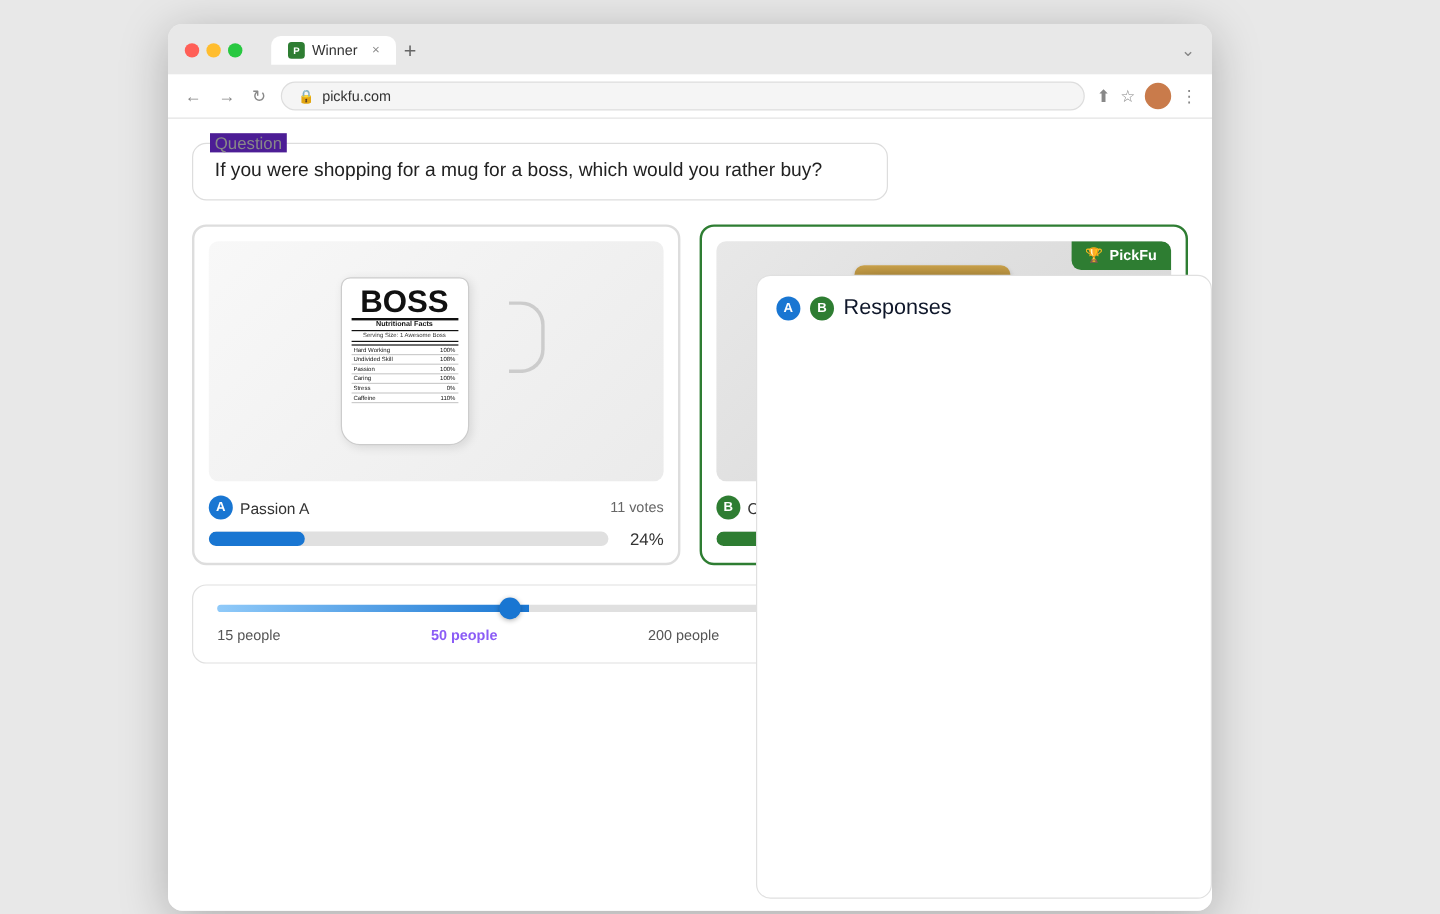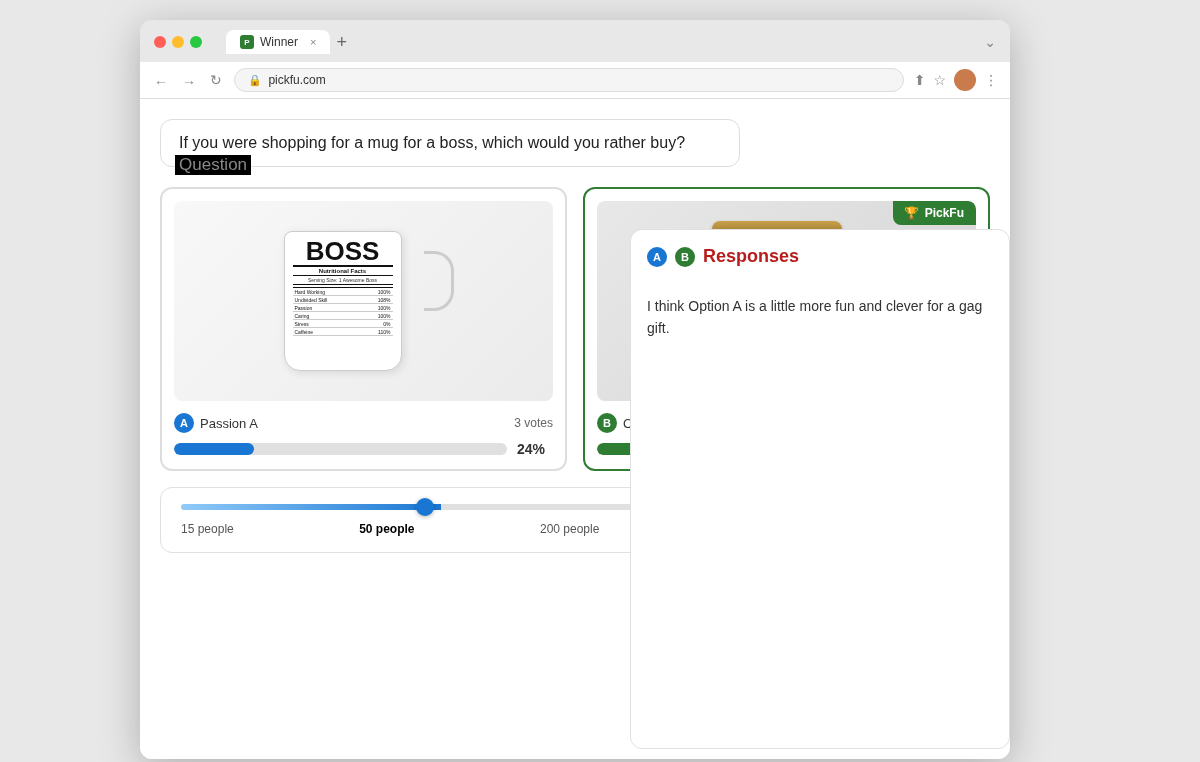--- a/index.html
+++ b/index.html
@@ -149,25 +149,24 @@
       padding: 14px 18px;
       position: relative;
       margin-bottom: 20px;
       max-width: 580px;
       background: #fff;
     }
     .question-label {
       position: absolute;
       top: -9px;
       left: 14px;
-      background: #000000;
-      font-size: 17px;
+      background: #4c1d95;
+      font-size: 14px;
       color: #888;
       padding: 0 4px;
-      margin-top: 44px;
     }
     .question-text {
       font-size: 16px;
       color: #222;
     }
 
     
     .main-content {
       display: flex;
       gap: 20px;
@@ -226,21 +225,21 @@
     
     .mug-a {
       background: linear-gradient(135deg, #f8f8f8 0%, #ebebeb 100%);
     }
     .mug-a-visual {
       position: relative;
       width: 180px;
       height: 160px;
     }
     .mug-body {
-      width: 118px;
+      width: 107px;
       height: 140px;
       background: #fff;
       border-radius: 8px 8px 16px 16px;
       border: 1.5px solid #ccc;
       position: absolute;
       left: 10px;
       top: 10px;
       display: flex;
       align-items: flex-start;
       overflow: hidden;
@@ -421,23 +420,24 @@
       overflow: hidden;
     }
     .progress-bar-fill {
       height: 100%;
       border-radius: 6px;
     }
     .fill-blue { background: #1976d2; }
     .fill-green { background: #2e7d32; }
     .progress-pct {
       font-size: 14px;
-      font-weight: 700;
+      font-weight: 400;
       color: #333;
       min-width: 36px;
+      text-align: right;
     }
 
     
     .slider-section {
       background: #fff;
       border: 1px solid #e0e0e0;
       border-radius: 12px;
       padding: 16px 20px;
       margin-top: 4px;
     }
@@ -465,21 +465,21 @@
     }
     .slider-labels {
       display: flex;
       justify-content: space-between;
     }
     .slider-label {
       font-size: 12px;
       color: #555;
     }
     .slider-label.active {
-      color: #000000;
+      color: #8b5cf6;
       font-weight: 600;
     }
 
     
     .right-panel {
       width: 380px;
       border: 1px solid #e0e0e0;
       border-radius: 12px;
       padding: 16px;
       background: #fff;
@@ -491,22 +491,22 @@
     }
 
     .responses-header {
       display: flex;
       align-items: center;
       gap: 8px;
       margin-bottom: 16px;
     }
     .responses-title {
       font-size: 18px;
-      font-weight: 700;
-      color: #b91c1c;
+      font-weight: 400;
+      color: #0f172a;
     }
 
     .response-item {
       padding: 12px 0;
       border-bottom: 1px solid #e8e8e8;
       font-size: 14px;
       color: #333;
       line-height: 1.6;
     }
     .response-item:last-child {
@@ -605,21 +605,21 @@
                 </div>
                 <div class="mug-handle"></div>
               </div>
             </div>
 
             <div class="option-footer">
               <div class="option-label">
                 <div class="option-badge badge-a">A</div>
                 <span>Passion A</span>
               </div>
-              <span class="votes-count">3 votes</span>
+              <span class="votes-count">11 votes</span>
             </div>
 
             <div class="progress-container">
               <div class="progress-bar-bg">
                 <div class="progress-bar-fill fill-blue" style="width: 24%;"></div>
               </div>
               <span class="progress-pct">24%</span>
             </div>
           </div>
 
@@ -678,17 +678,16 @@
       </div>
     </div>
 
     <div class="right-panel">
       <div class="responses-header">
         <div class="option-badge badge-a">A</div>
         <div class="option-badge badge-b">B</div>
         <span class="responses-title">Responses</span>
       </div>
 
-      <div class="response-item">I think Option A is a little more fun and clever for a gag gift.</div>
     </div>
 
   </div>
 </div>
 
 </body></html>

